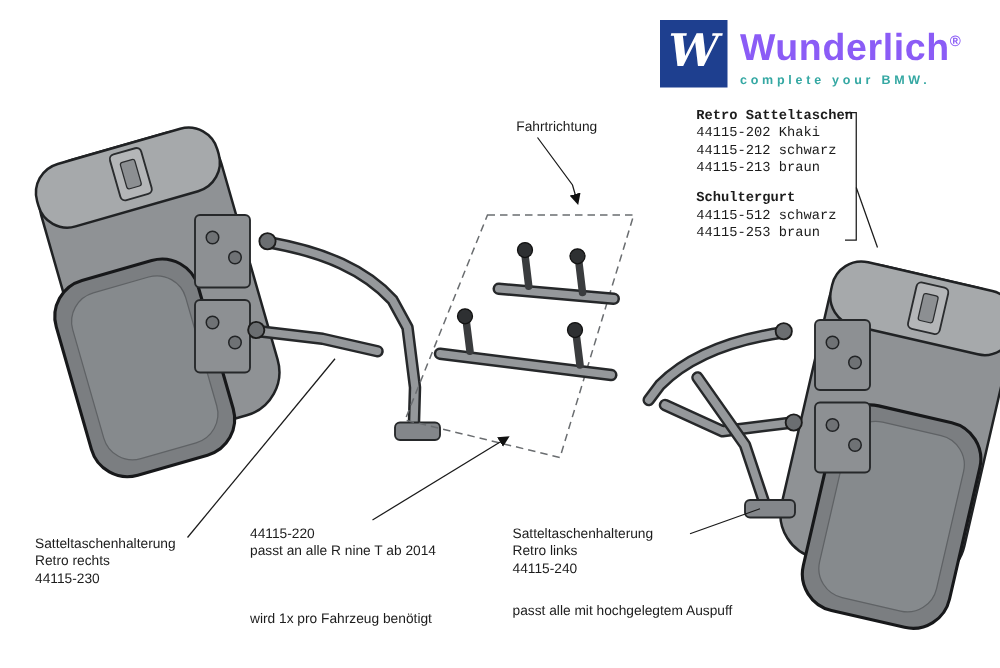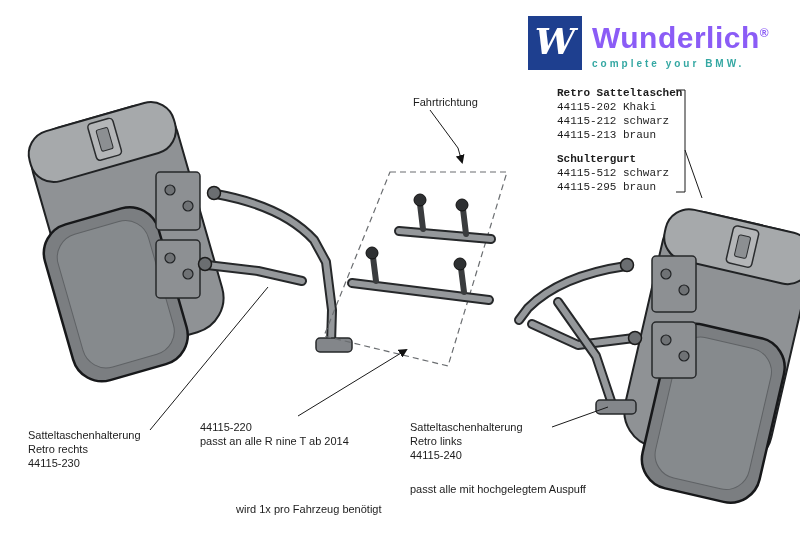--- a/index.html
+++ b/index.html
@@ -165,34 +165,34 @@
   <div class="label" style="left:413px; top:95px;">Fahrtrichtung</div>
 
   <div class="label" style="left:557px; top:86px;font-family:Liberation Mono, monospace;">
     <div class="title">Retro Satteltaschen</div>
     <div>44115-202 Khaki</div>
     <div>44115-212 schwarz</div>
     <div>44115-213 braun</div>
     <div class="gap"></div>
     <div class="title">Schultergurt</div>
     <div>44115-512 schwarz</div>
-    <div>44115-295 braun</div>
+    <div>44115-253 braun</div>
   </div>
 
   <div class="label" style="left:28px; top:428px;">
     <div>Satteltaschenhalterung</div>
     <div>Retro rechts</div>
     <div>44115-230</div>
   </div>
 
   <div class="label" style="left:200px; top:420px;">
     <div>44115-220</div>
     <div>passt an alle R nine T ab 2014</div>
   </div>
-  <div class="label" style="left:200px; top:502px;margin-left:36px;">wird 1x pro Fahrzeug benötigt</div>
+  <div class="label" style="left:200px; top:488px;">wird 1x pro Fahrzeug benötigt</div>
 
   <div class="label" style="left:410px; top:420px;">
     <div>Satteltaschenhalterung</div>
     <div>Retro links</div>
     <div>44115-240</div>
   </div>
   <div class="label" style="left:410px; top:482px;">passt alle mit hochgelegtem Auspuff</div>
 
 </div>
 

